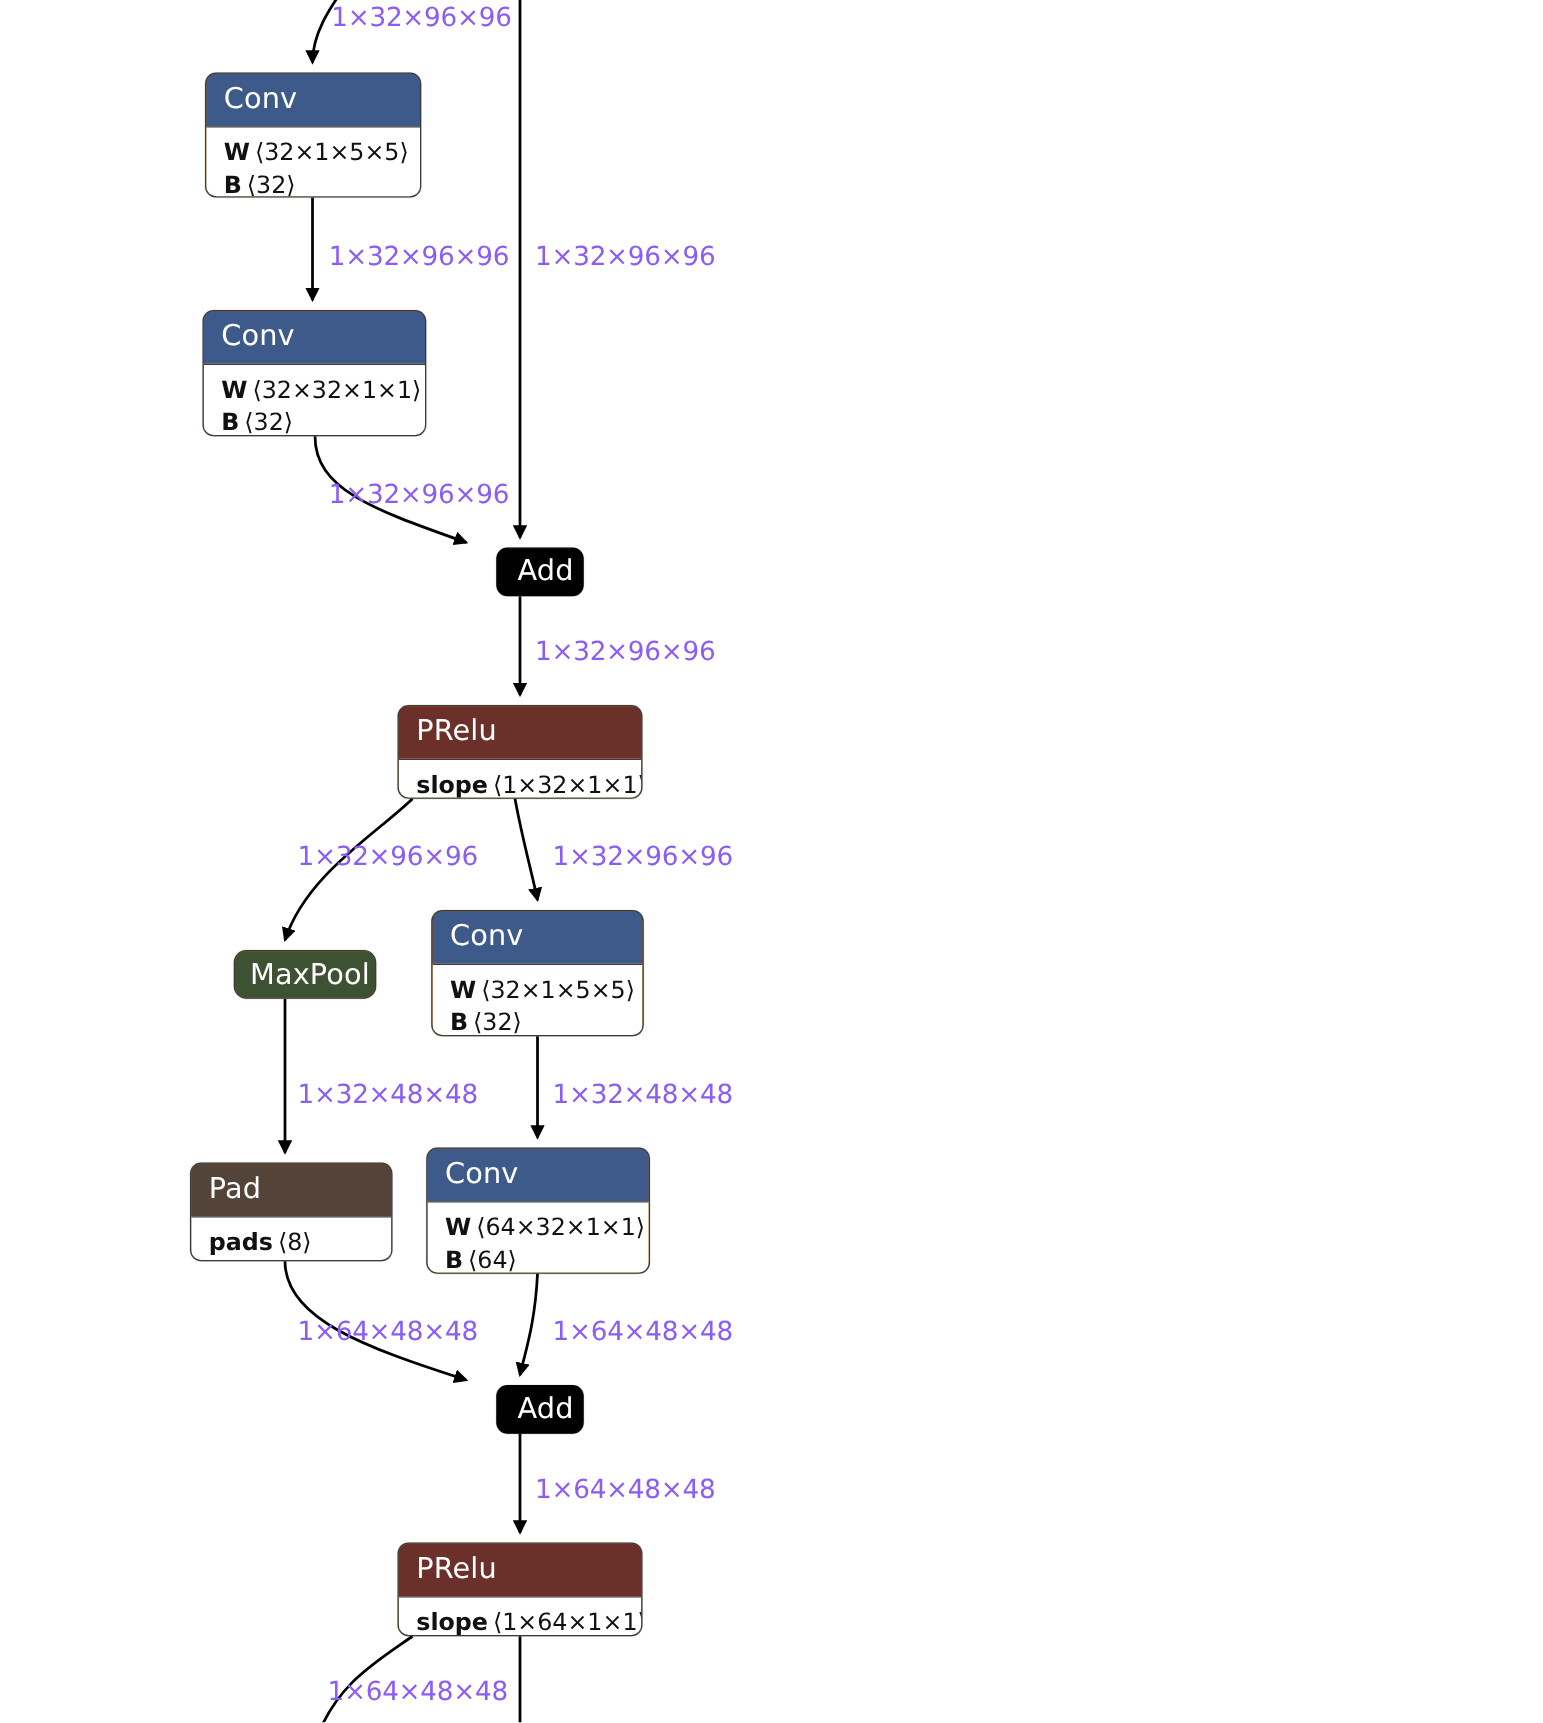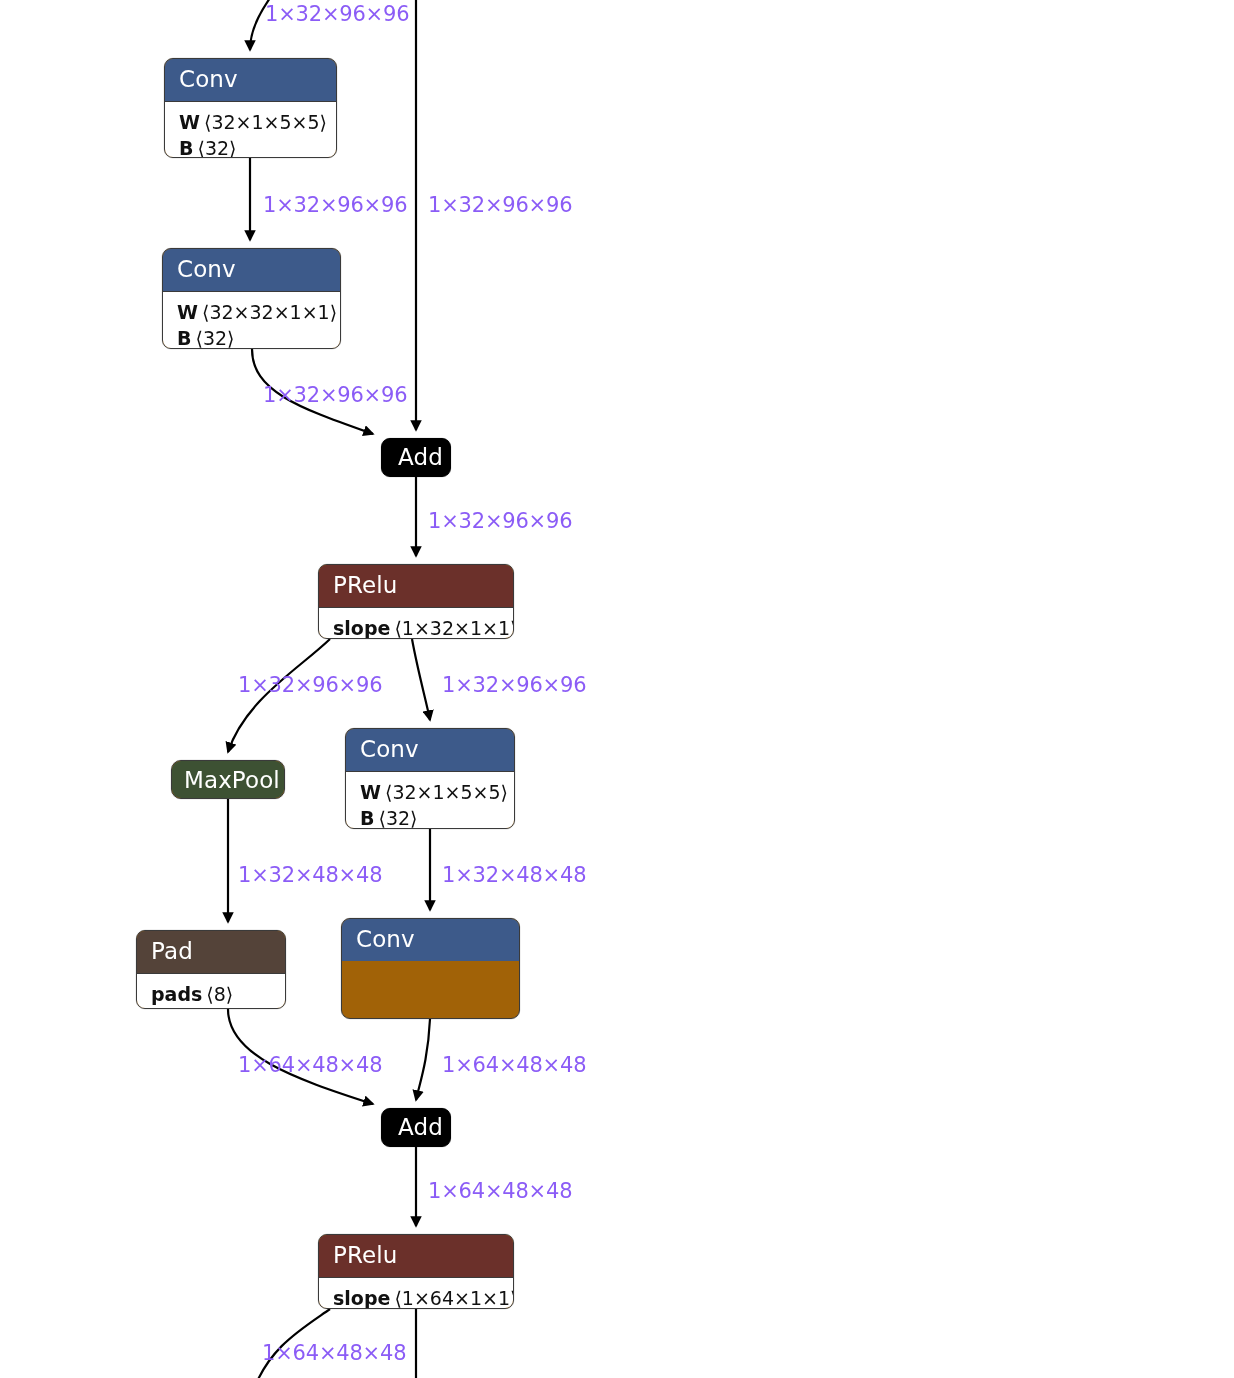--- a/index.html
+++ b/index.html
@@ -71,20 +71,21 @@
   .attr-key {
     font-weight: bold;
   }
   .attr-val {
     font-weight: normal;
     padding-left: 4px;
   }
   
   .node.simple {
     border-radius: 10px;
+    margin-left: 16px;
   }
   .node.simple .node-header {
     padding: 8px 17px 9px 17px;
   }
   .node.op-add {
     border: 1.6px solid #000000;
     border-radius: 9px;
     background: #000000;
   }
   .node.op-add .node-header {
@@ -149,28 +150,32 @@
       <div class="node simple" style="left: 171px; top: 760px; width: 114px; height: 39px;">
         <div class="node-header" style="background: rgb(61, 81, 51); padding-left: 12px;">MaxPool</div>
       </div>
       <div class="node" style="left: 345px; top: 728px; width: 170px; height: 101px;">
         <div class="node-header" style="background: rgb(61, 90, 138);">Conv</div>
         <div class="node-body">
           <div class="attr-row"><span class="attr-key">W</span><span class="attr-val">⟨32×1×5×5⟩</span></div>
           <div class="attr-row"><span class="attr-key">B</span><span class="attr-val">⟨32⟩</span></div>
         </div>
       </div>
-      <div class="node" style="left: 136px; top: 930px; width: 150px; height: 79px;">
+      <div class="node" style="left: 152px; top: 930px; width: 162px; height: 79px;">
         <div class="node-header" style="background: rgb(84, 67, 57);">Pad</div>
         <div class="node-body">
           <div class="attr-row"><span class="attr-key">pads</span><span class="attr-val">⟨8⟩</span></div>
         </div>
       </div>
       <div class="node" style="left: 341px; top: 918px; width: 179px; height: 101px;">
         <div class="node-header" style="background: rgb(61, 90, 138);">Conv</div>
+        <div class="node-body">
+          <div class="attr-row"><span class="attr-key">W</span><span class="attr-val">⟨64×32×1×1⟩</span></div>
+          <div class="attr-row"><span class="attr-key">B</span><span class="attr-val">⟨64⟩</span></div>
+        </div>
       </div>
       <div class="node simple op-add" style="left: 381px; top: 1108px; width: 70px; height: 39px;">
         <div class="node-header" style="background: rgb(0, 0, 0);">Add</div>
       </div>
       <div class="node" style="left: 318px; top: 1234px; width: 196px; height: 75px;">
         <div class="node-header" style="background: rgb(107, 48, 42);">PRelu</div>
         <div class="node-body">
           <div class="attr-row"><span class="attr-key">slope</span><span class="attr-val">⟨1×64×1×1⟩</span></div>
         </div>
       </div>

